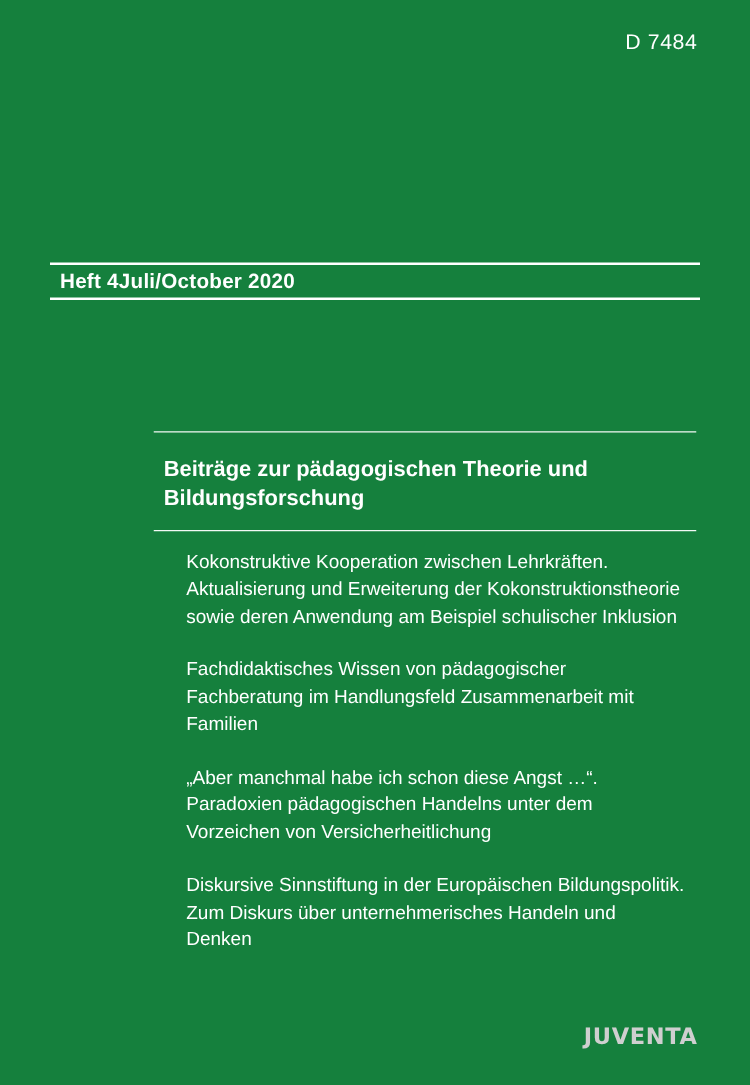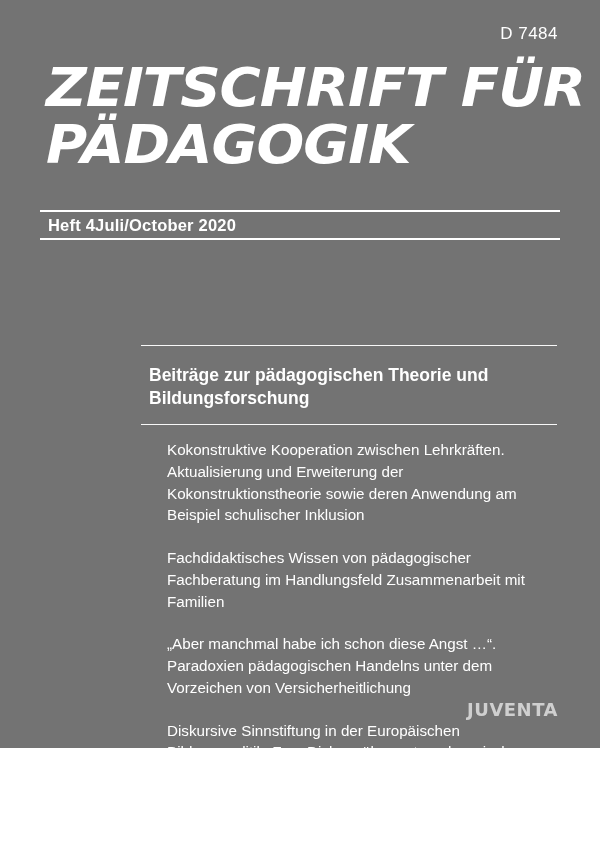--- a/index.html
+++ b/index.html
@@ -7,22 +7,22 @@
     margin: 0;
     padding: 0;
     background: #ffffff;
   }
   body {
     font-family: "Liberation Sans", sans-serif;
   }
   .cover {
     position: relative;
     width: 600px;
-    height: 748px;
-    background: #737373;
+    height: 868px;
+    background: #15803d;
     overflow: hidden;
   }
 
   
   .issue-code {
     position: absolute;
     top: 24px;
     right: 42px;
     color: #ffffff;
     font-size: 17px;
@@ -69,21 +69,21 @@
   .heft-bar span {
     color: #ffffff;
     font-size: 16.5px;
     font-weight: bold;
     letter-spacing: 0.2px;
   }
 
   
   .content {
     position: absolute;
-    left: 141px;
+    left: 123px;
     right: 43px;
     top: 345px;
   }
   .rule {
     height: 1px;
     background: #ffffff;
     opacity: 0.95;
   }
   .section-title {
     padding: 18px 8px 14px 8px;
@@ -126,24 +126,20 @@
     margin-left: 2px;
   }
 </style>
 </head>
 <body>
 
 <div class="cover">
 
   <div class="issue-code">D 7484</div>
 
-  <div class="title-block">
-    <div class="title-line">ZEITSCHRIFT FÜR</div>
-    <div class="title-line second">PÄDAGOGIK</div>
-  </div>
 
   <div class="heft-bar">
     <span>Heft 4</span>
     <span>Juli/October 2020</span>
   </div>
 
   <div class="content">
     <div class="rule"></div>
     <div class="section-title">Beiträge zur pädagogischen Theorie und Bildungsforschung</div>
     <div class="rule"></div>

